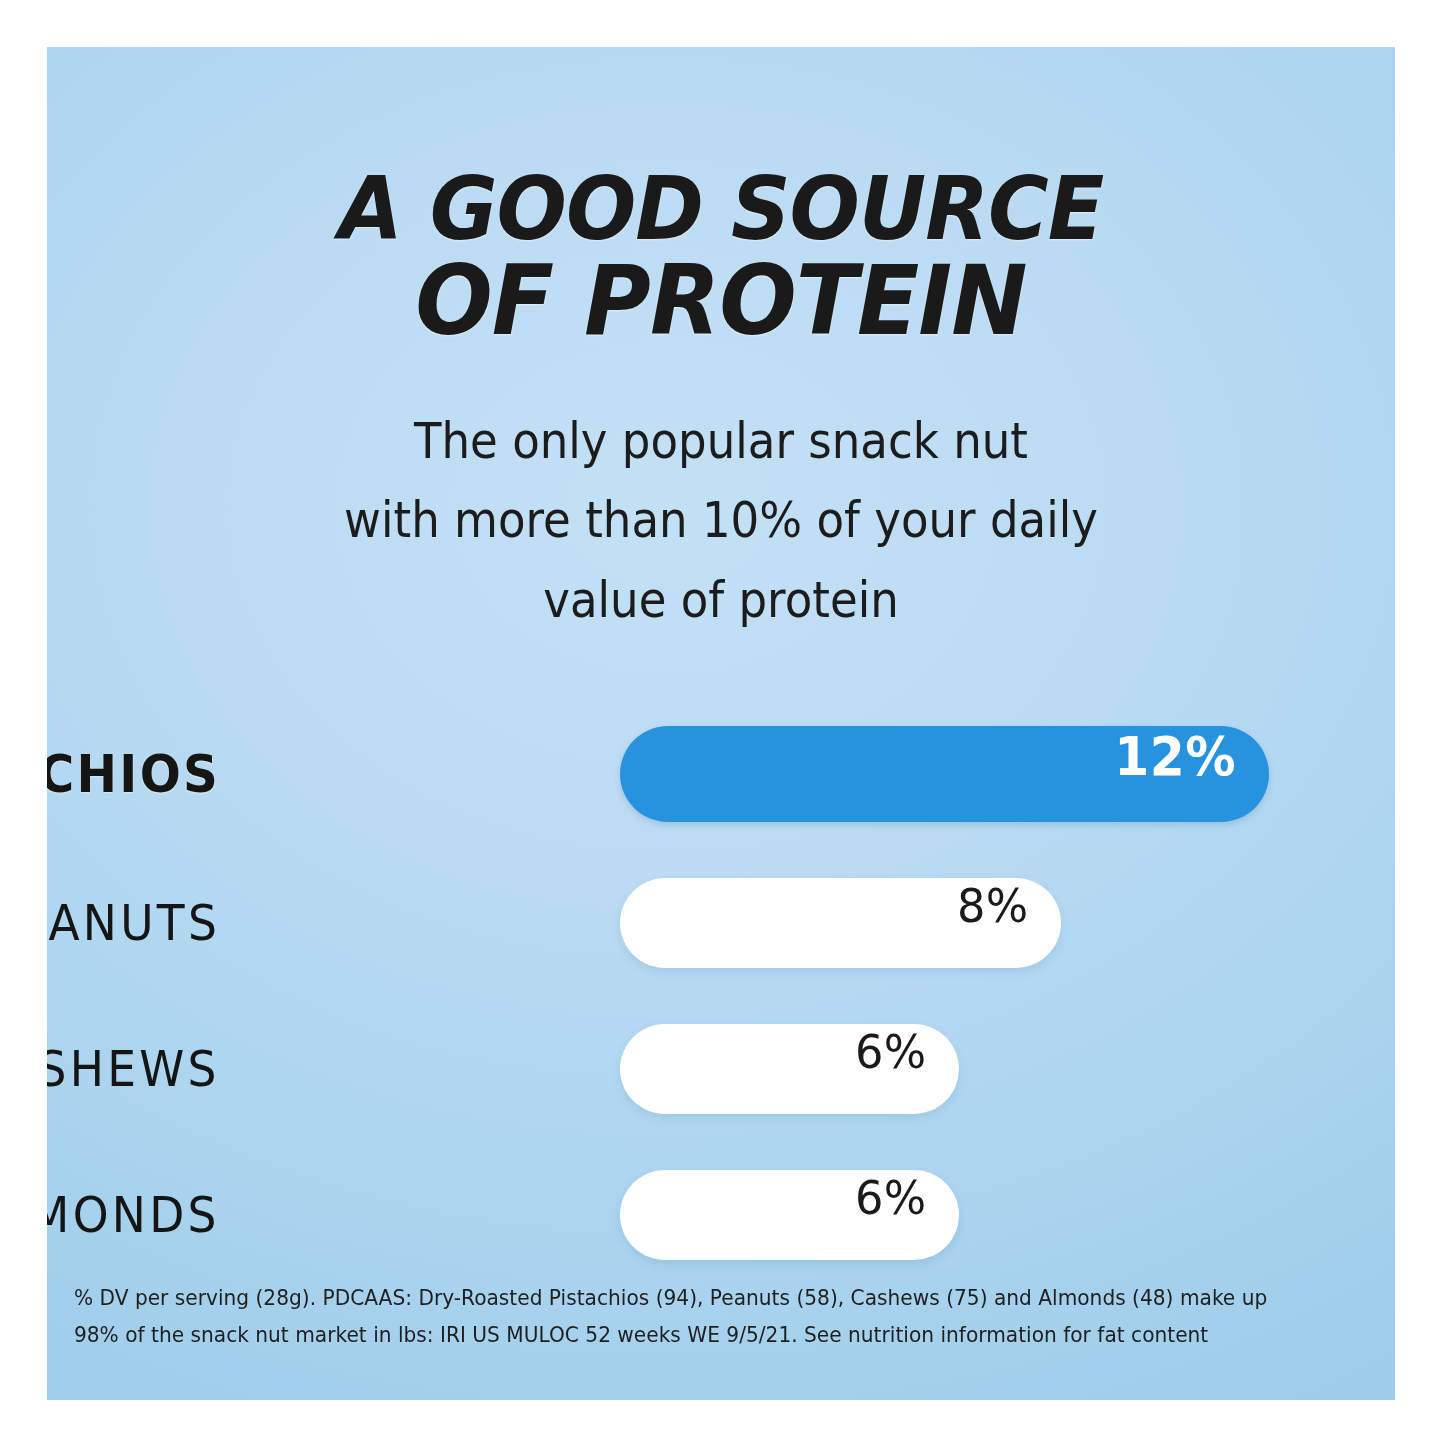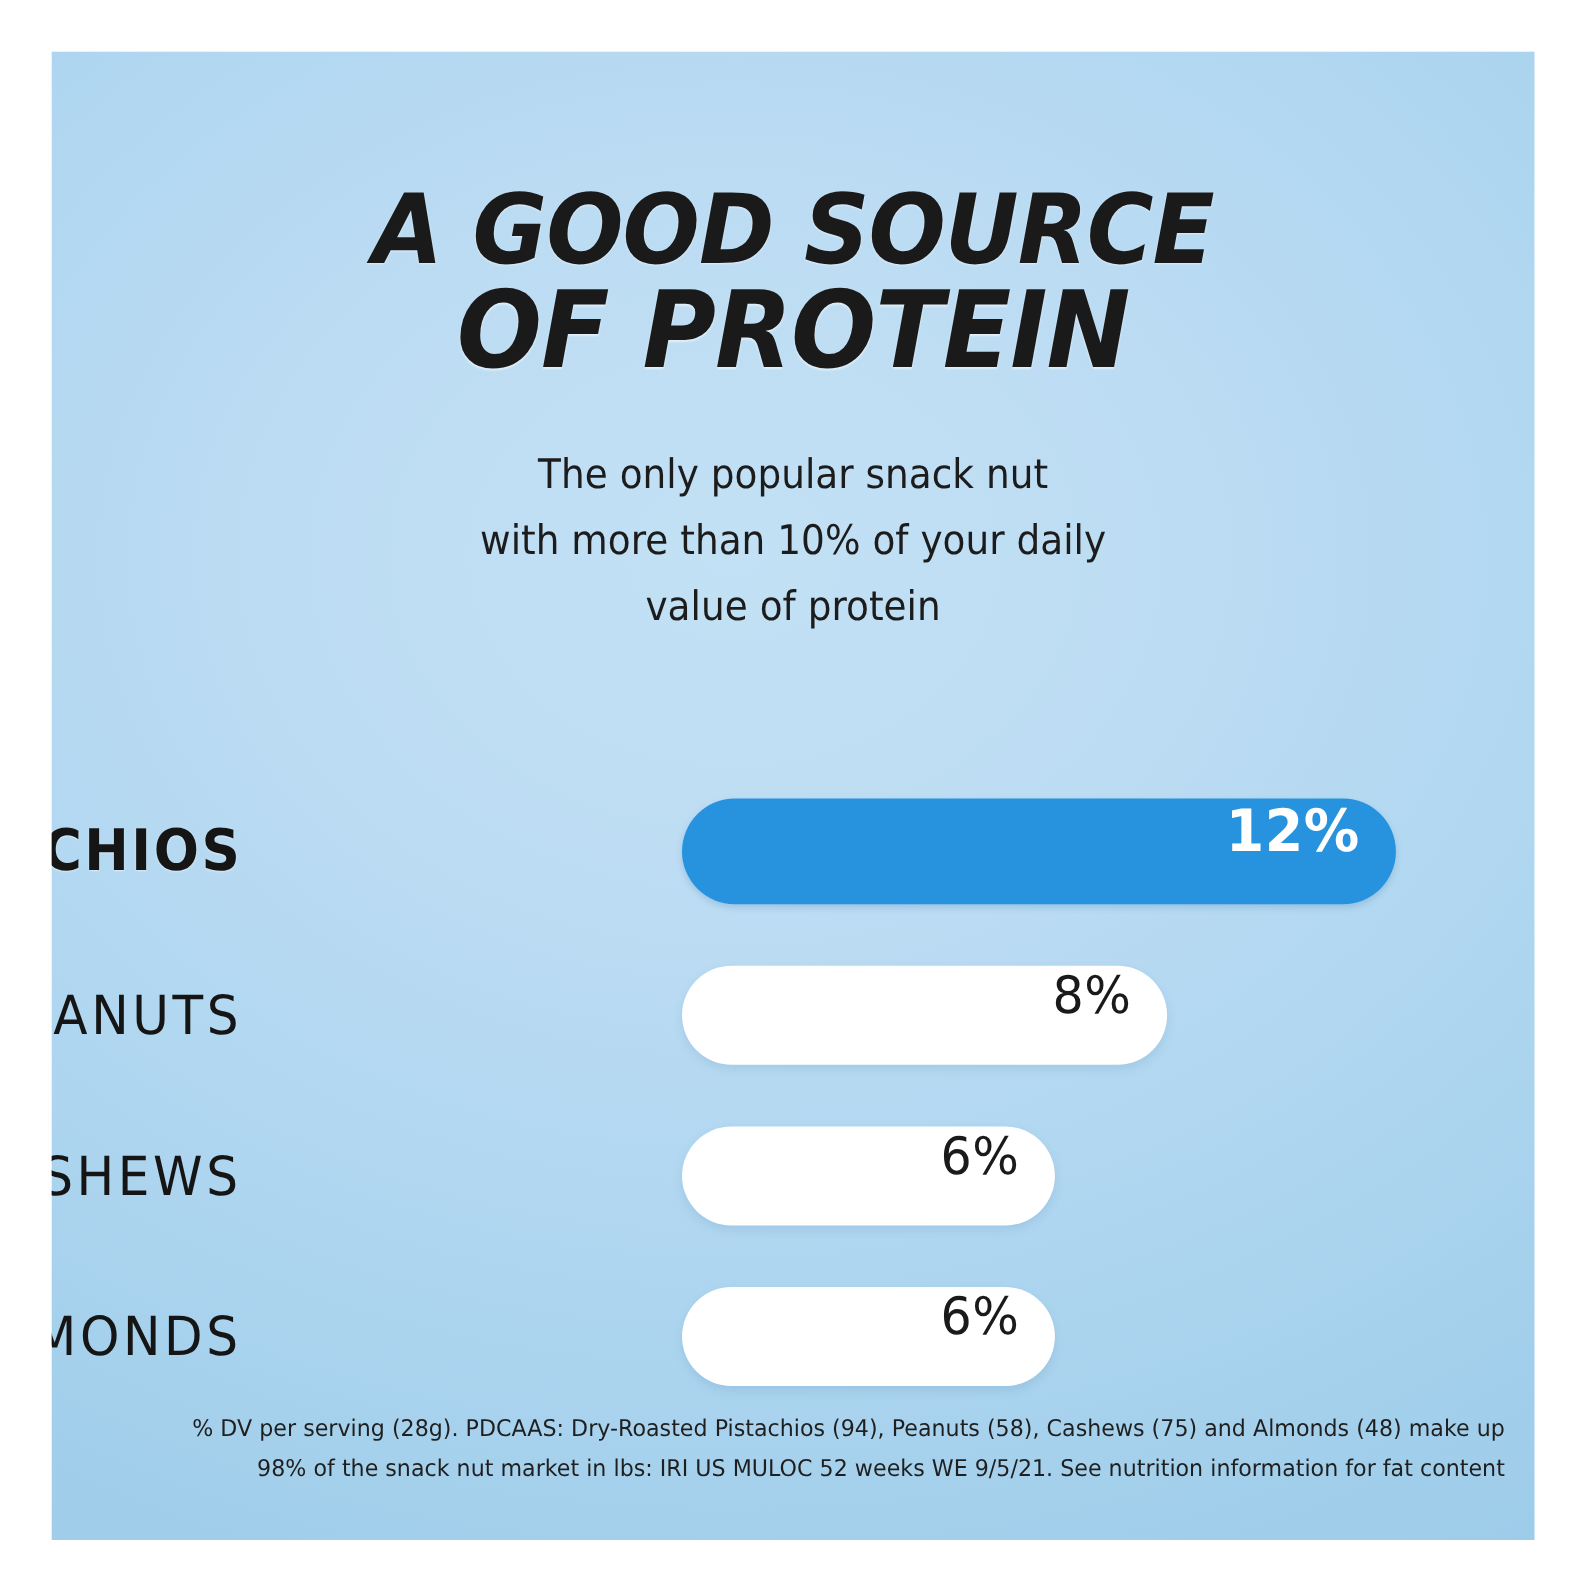--- a/index.html
+++ b/index.html
@@ -73,21 +73,21 @@
   
   #subtitle {
     position: absolute;
     left: 0;
     top: 355px;
     width: 1348px;
     text-align: center;
     color: #1c1c1c;
     font-family: "DejaVu Sans", sans-serif;
     font-weight: 400;
-    font-size: 37px;
+    font-size: 49px;
     line-height: 1.62;
   }
   .subtitle-line {
     display: block;
     white-space: nowrap;
     transform: scaleX(0.92);
   }
 
   
   #chart {
@@ -164,21 +164,21 @@
     margin-right: 30px;
     transform: scaleX(0.95);
   }
 
   
   #footnote {
     position: absolute;
     left: 0;
     top: 1233px;
     width: 1348px;
-    text-align: right;
+    text-align: left;
     color: #1f1f1f;
     font-family: "DejaVu Sans", sans-serif;
     font-weight: 400;
     font-size: 21px;
     line-height: 1.75;
   }
   .footnote-line {
     display: block;
     white-space: nowrap;
     transform: scaleX(0.96);

